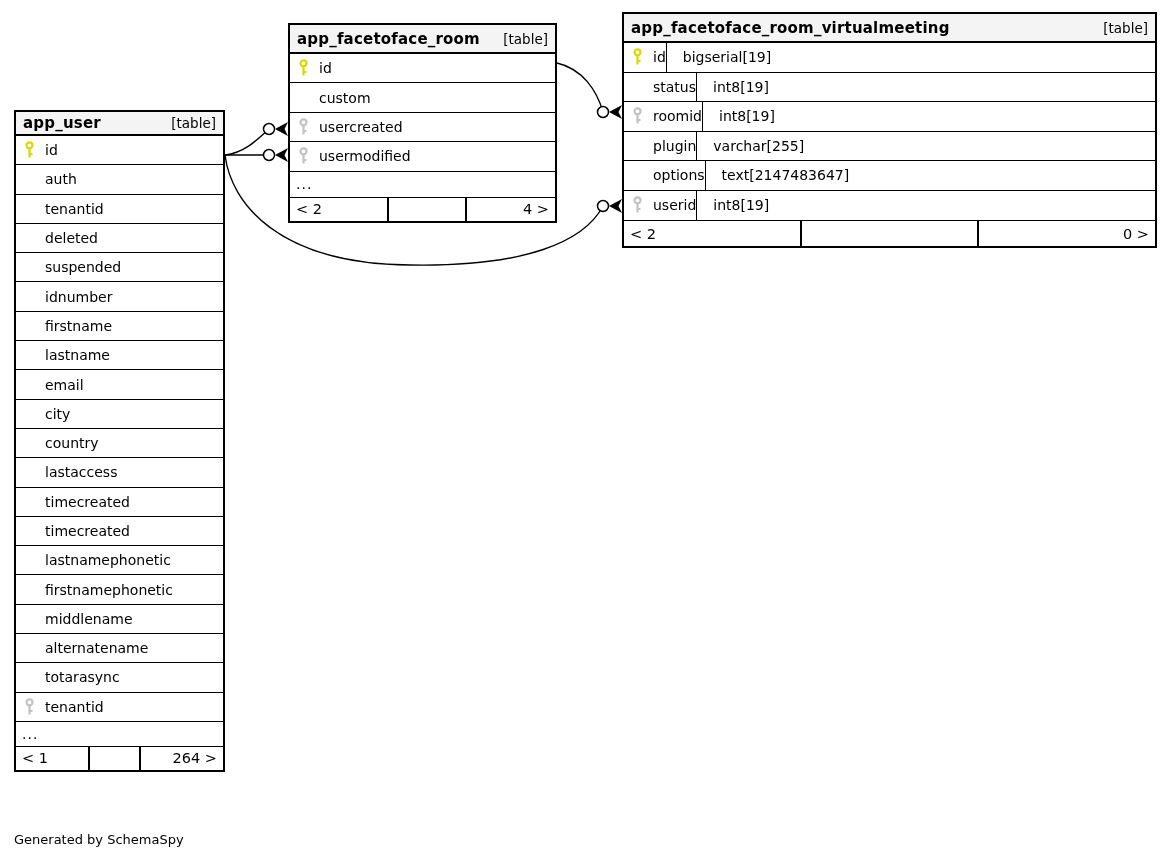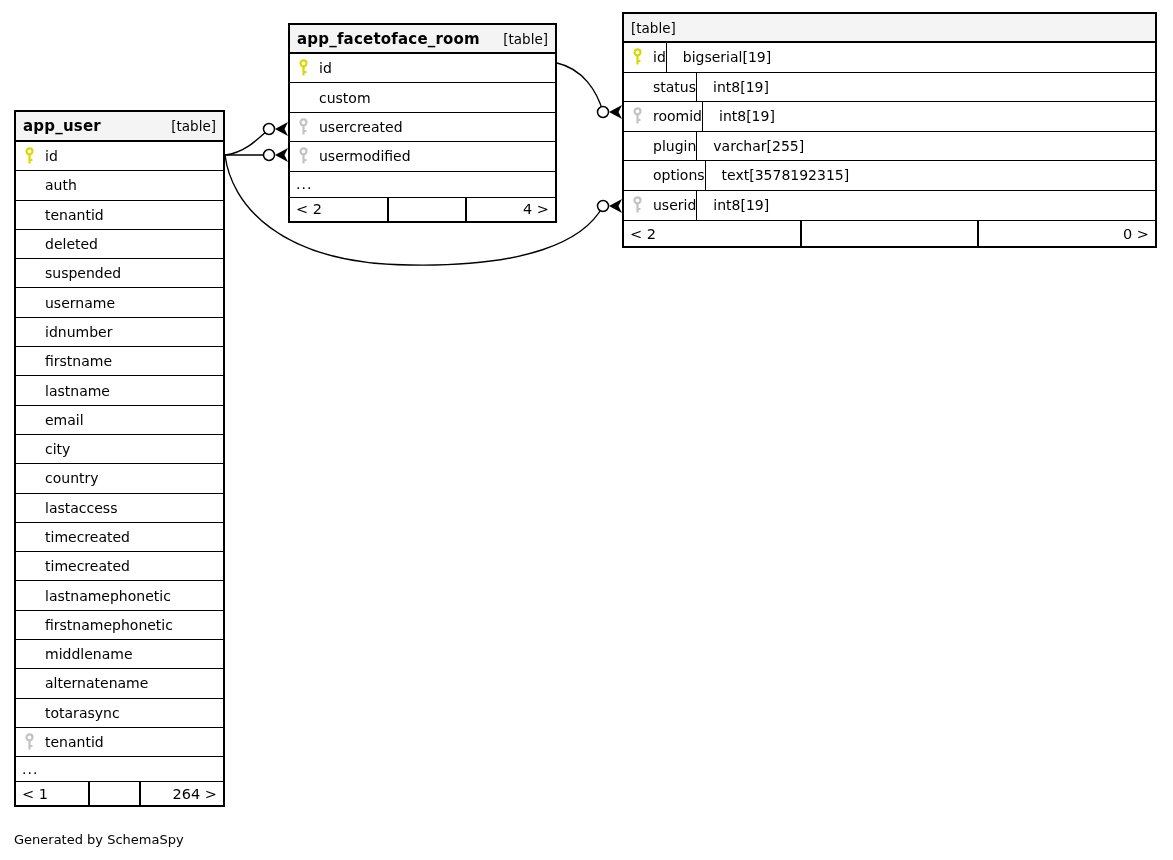--- a/index.html
+++ b/index.html
@@ -28,21 +28,21 @@
   .col-row.ellipsis .col-name { letter-spacing:1px; }
 
   .tbl-footer { display:flex; border-top:1px solid #000; font-size:14.5px; }
   .tbl-footer .fc { display:flex; align-items:center; }
   .tbl-footer .fc1 { padding-left:6px; }
   .tbl-footer .fc2 { border-left:2px solid #000; }
   .tbl-footer .fc3 { border-left:2px solid #000; justify-content:flex-end; padding-right:6px; }
 
   
   #t0 { left:14px; top:110px; width:211px; }
-  #t0 .tbl-header { height:30px; }
+  #t0 .tbl-header { height:24px; }
   #t0 .col-row { height:29.3px; }
   #t0 .col-row.ellipsis { height:24px; }
   #t0 .tbl-footer { height:24px; }
   #t0 .fc1 { width:72px; } #t0 .fc2 { width:51px; } #t0 .fc3 { flex:1; }
 
   
   #t1 { left:288px; top:23px; width:269px; }
   #t1 .tbl-header { height:29px;align-items:center; }
   #t1 .col-row { height:29.4px; }
   #t1 .col-row.ellipsis { height:25px; }
@@ -111,24 +111,20 @@
         <div class="col-row">
           <span class="key-slot"></span>
           <span class="col-name">deleted</span>
         </div>
         <div class="col-row">
           <span class="key-slot"></span>
           <span class="col-name">suspended</span>
         </div>
         <div class="col-row">
           <span class="key-slot"></span>
-          <span class="col-name">username</span>
-        </div>
-        <div class="col-row">
-          <span class="key-slot"></span>
           <span class="col-name">idnumber</span>
         </div>
         <div class="col-row">
           <span class="key-slot"></span>
           <span class="col-name">firstname</span>
         </div>
         <div class="col-row">
           <span class="key-slot"></span>
           <span class="col-name">lastname</span>
         </div>
@@ -243,20 +239,21 @@
       </div>
     <div class="tbl-footer">
       <span class="fc fc1">&lt; 2</span>
       <span class="fc fc2"></span>
       <span class="fc fc3">4 &gt;</span>
     </div>
   </div>
 
   <div class="db-table" id="t2">
     <div class="tbl-header">
+      <span class="tbl-name">app_facetoface_room_virtualmeeting</span>
       <span class="tbl-type">[table]</span>
     </div>
     <div class="tbl-rows">
         <div class="col-row">
           <span class="key-slot">
             <svg width="13" height="18" viewBox="0 0 13 18">
               <circle cx="6.5" cy="4.3" r="3" fill="none" stroke="#d9d900" stroke-width="2.2"></circle>
               <line x1="6.5" y1="7.3" x2="6.5" y2="16.5" stroke="#d9d900" stroke-width="2.2"></line>
               <line x1="6.5" y1="13" x2="9.5" y2="13" stroke="#d9d900" stroke-width="2"></line>
             </svg>
@@ -281,21 +278,21 @@
           <span class="col-type">int8[19]</span>
         </div>
         <div class="col-row">
           <span class="key-slot"></span>
           <span class="col-name">plugin</span>
           <span class="col-type">varchar[255]</span>
         </div>
         <div class="col-row">
           <span class="key-slot"></span>
           <span class="col-name">options</span>
-          <span class="col-type">text[3578192315]</span>
+          <span class="col-type">text[2147483647]</span>
         </div>
         <div class="col-row">
           <span class="key-slot">
             <svg width="13" height="18" viewBox="0 0 13 18">
               <circle cx="6.5" cy="4.3" r="3" fill="none" stroke="#c3c3c3" stroke-width="2.2"></circle>
               <line x1="6.5" y1="7.3" x2="6.5" y2="16.5" stroke="#c3c3c3" stroke-width="2.2"></line>
               <line x1="6.5" y1="13" x2="9.5" y2="13" stroke="#c3c3c3" stroke-width="2"></line>
             </svg>
           </span>
           <span class="col-name">userid</span>

